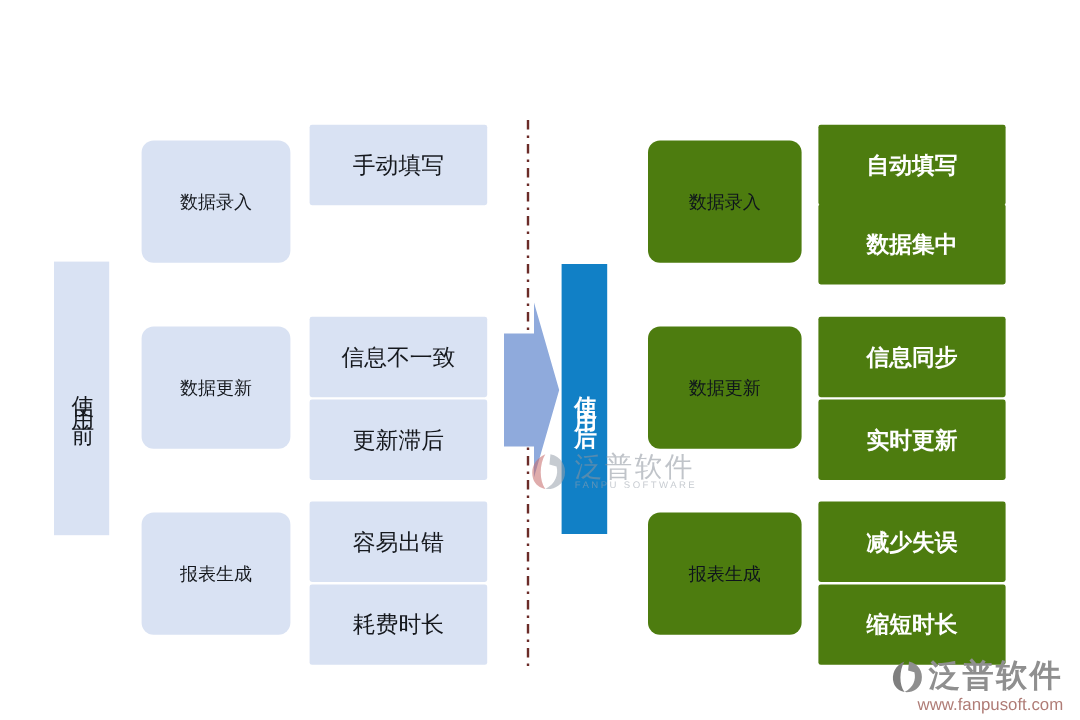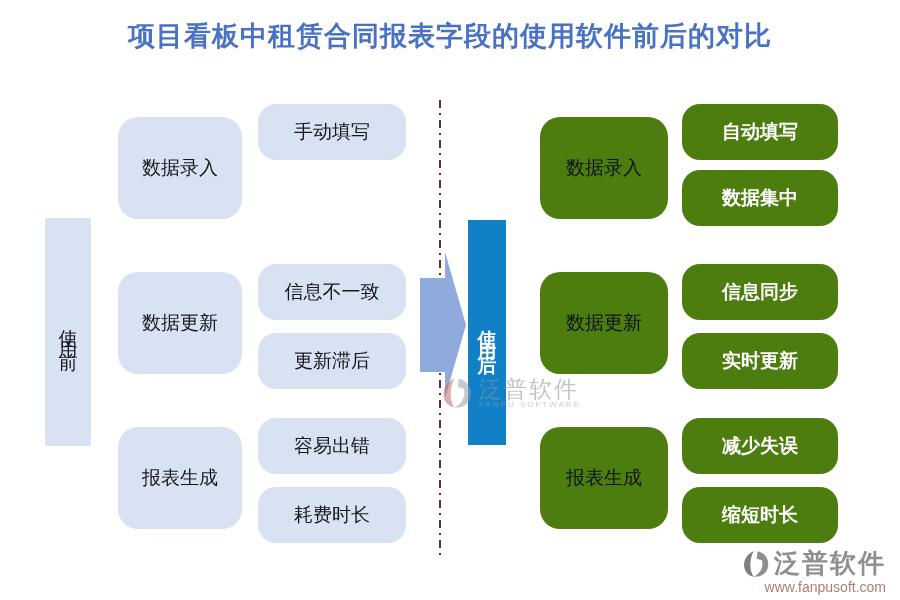--- a/index.html
+++ b/index.html
@@ -7,23 +7,23 @@
     position:relative;width:900px;height:600px;background:#fff;overflow:hidden;
     font-family:"Liberation Sans","DejaVu Sans",sans-serif;
   }
   .title{
     position:absolute;top:18px;left:0;right:0;text-align:center;
     font-size:27px;font-weight:bold;color:#4A72C4;letter-spacing:1px;
   }
   .box{position:absolute;display:flex;align-items:center;justify-content:center;box-sizing:border-box;}
   .light{background:#D9E2F3;color:#15181D;}
   .blue{background:#4d7c0f;}
-  .cat{left:118px;width:124px;height:102px;border-radius:20px;font-size:19px;}
+  .cat{left:118px;width:124px;height:102px;border-radius:10px;font-size:15px;}
   .cat.rightcol{left:540px;width:128px;color:#0E141C;}
-  .item{left:258px;width:148px;height:56px;border-radius:18px;font-size:19px;}
+  .item{left:258px;width:148px;height:67px;border-radius:2px;font-size:19px;}
   .item.rightcol{left:682px;width:156px;color:#ffffff;font-weight:bold;}
   .t1{top:117px}.t2{top:272px}.t3{top:427px}
   .i1{top:104px}.i2{top:170px}.i3{top:264px}.i4{top:333px}.i5{top:418px}.i6{top:487px}
   .vbar{
     position:absolute;display:flex;align-items:center;justify-content:center;
     writing-mode:vertical-rl;text-orientation:upright;letter-spacing:12px;
   }
   .vbar.before{left:45px;top:218px;width:46px;height:228px;background:#D9E2F3;color:#15181D;font-size:19px;}
   .vbar.after{left:468px;top:220px;width:38px;height:225px;background:#1180C6;color:#ffffff;font-size:19px;font-weight:bold;}
   .divider{position:absolute;left:433px;top:98px;}
@@ -38,21 +38,20 @@
   .footer-logo{position:absolute;right:14px;top:546px;text-align:right;}
   .fl-row{display:flex;align-items:center;justify-content:flex-end;gap:3px;}
   .fl-brand{font-size:26px;font-weight:bold;color:#8f8f8f;letter-spacing:2px;}
   .fl-url{font-family:Liberation Sans, sans-serif;font-size:14px;color:#AF7C76;margin-top:-2px;}
 </style>
 </head>
 <body>
 
 <div class="canvas">
 
-  <div class="title">项目看板中租赁合同报表字段的使用软件前后的对比</div>
 
   <svg class="divider" width="14" height="462">
     <line x1="7" y1="2" x2="7" y2="460" stroke="#6B2C28" stroke-width="2" stroke-dasharray="8 5 2 5"></line>
   </svg>
 
   <div class="vbar before">使用前</div>
 
   <div class="box light cat t1">数据录入</div>
   <div class="box light item i1">手动填写</div>
 

